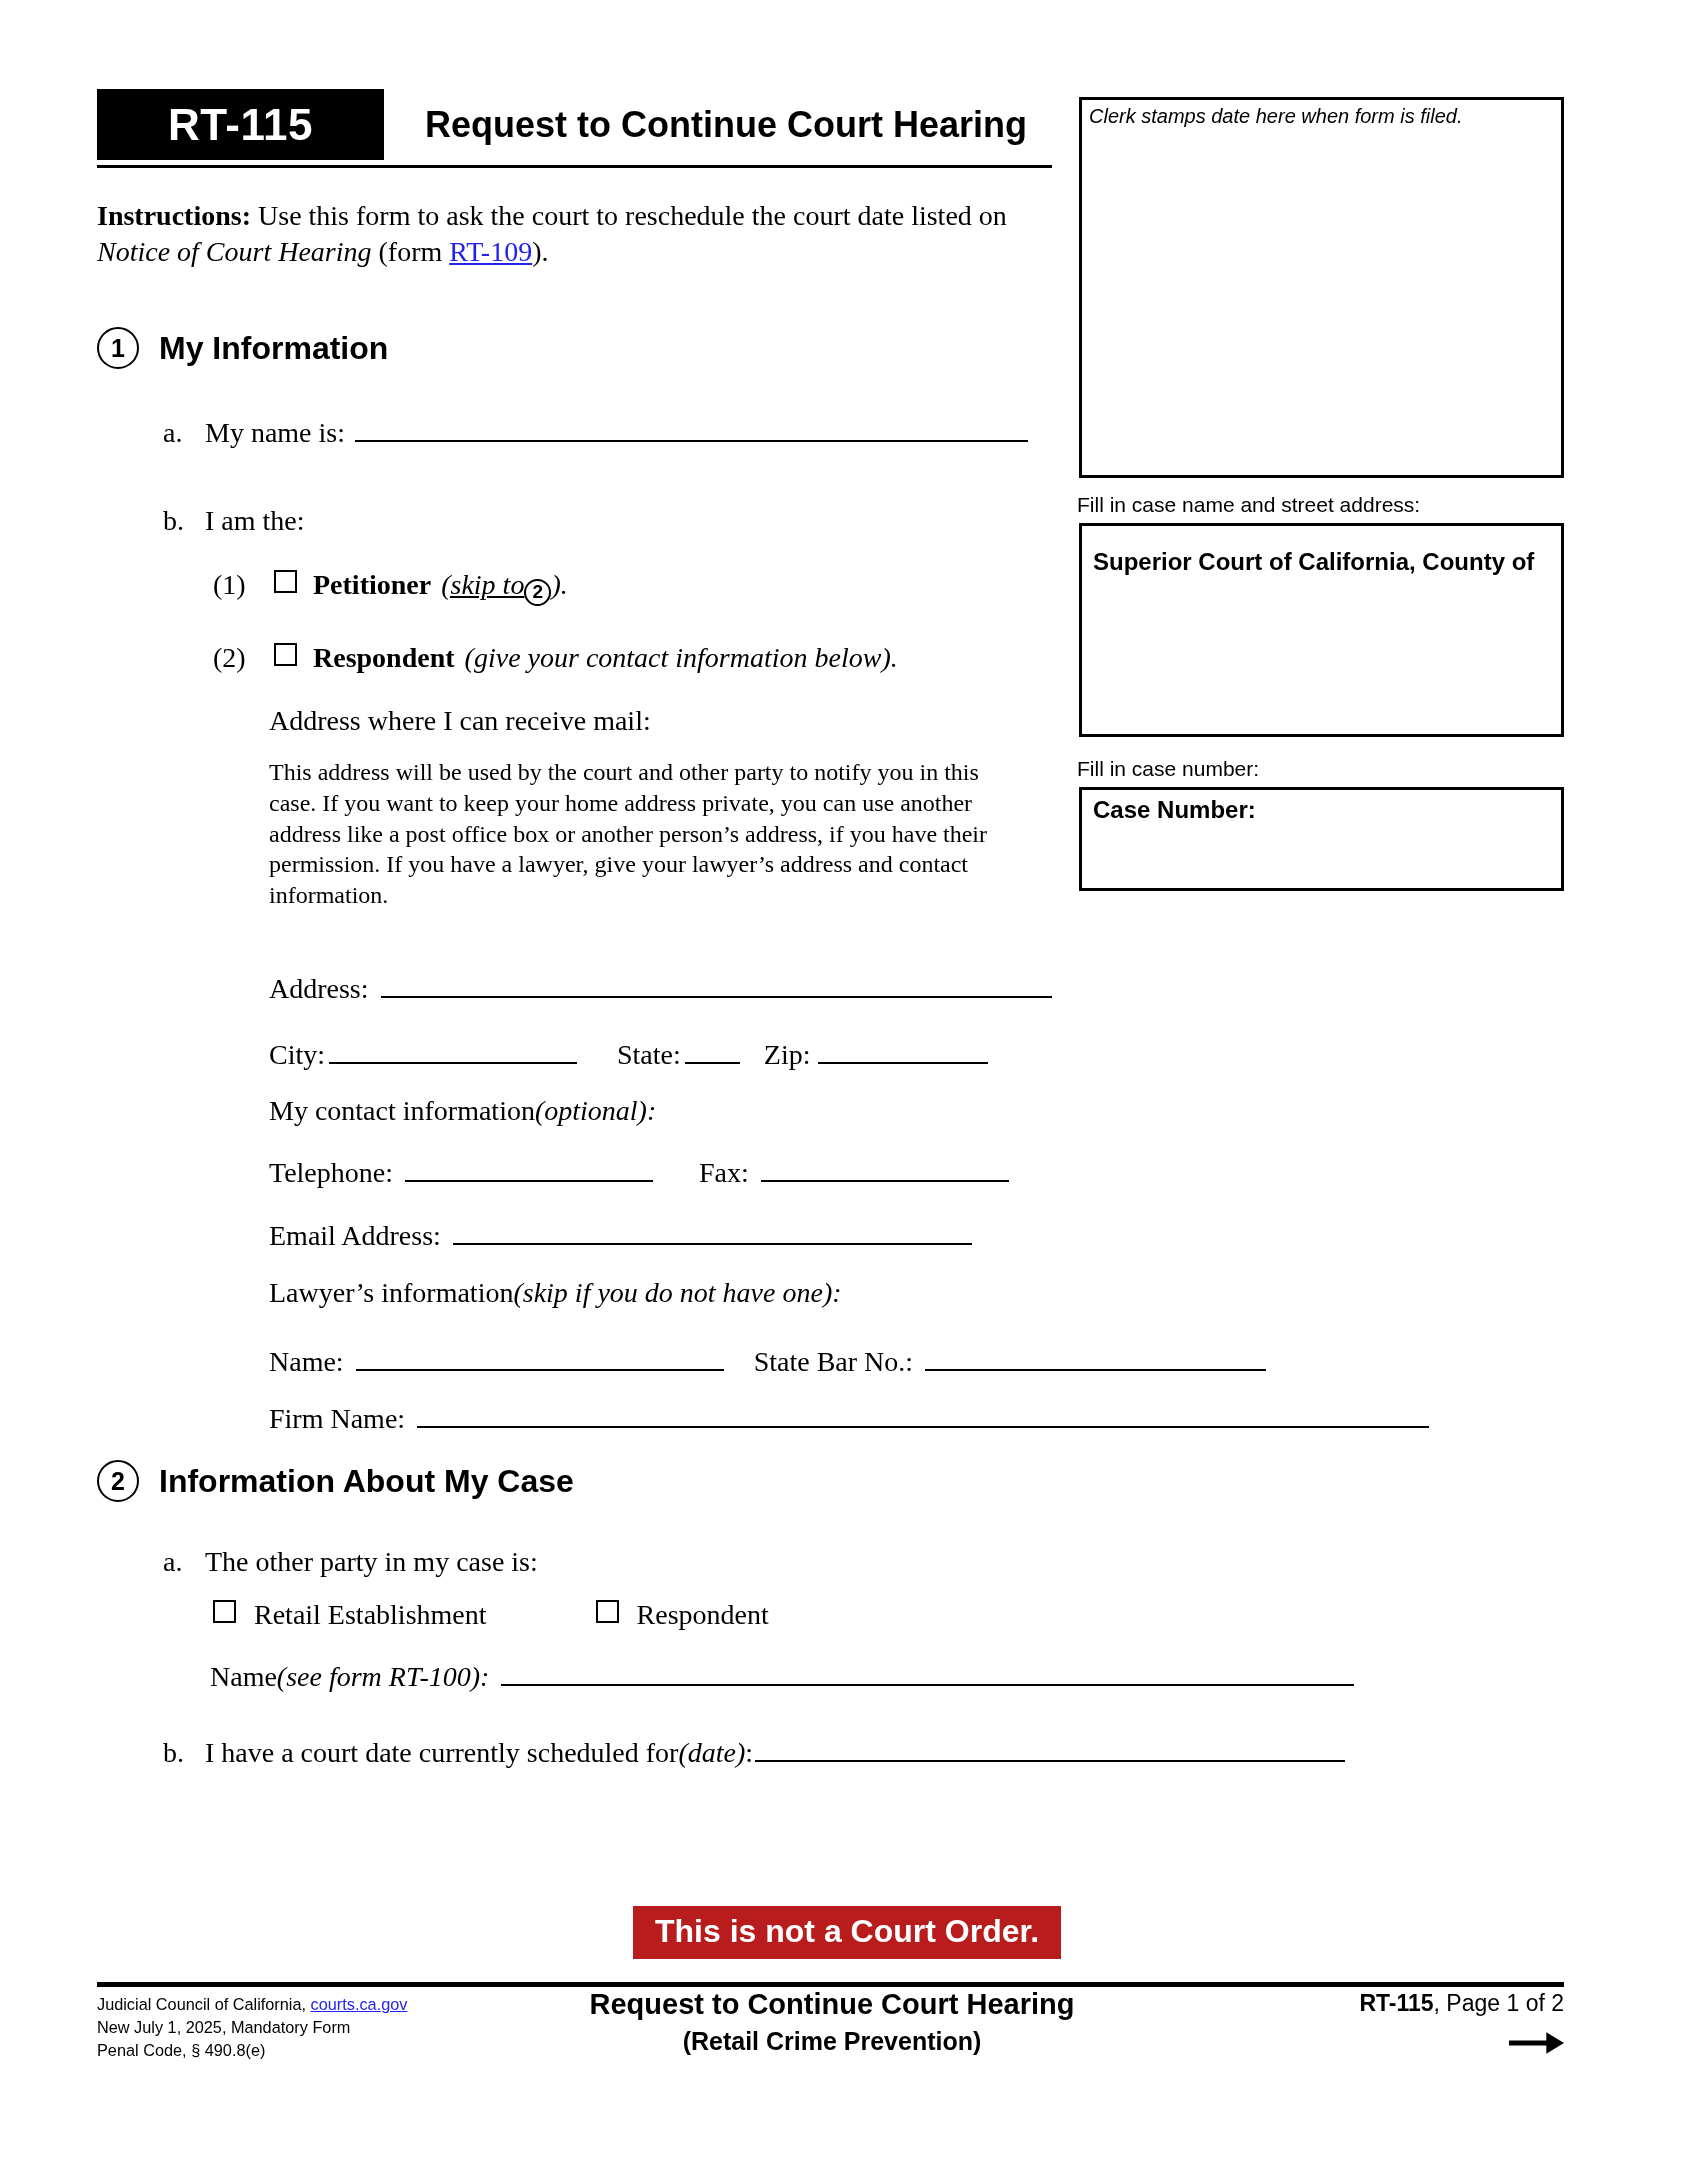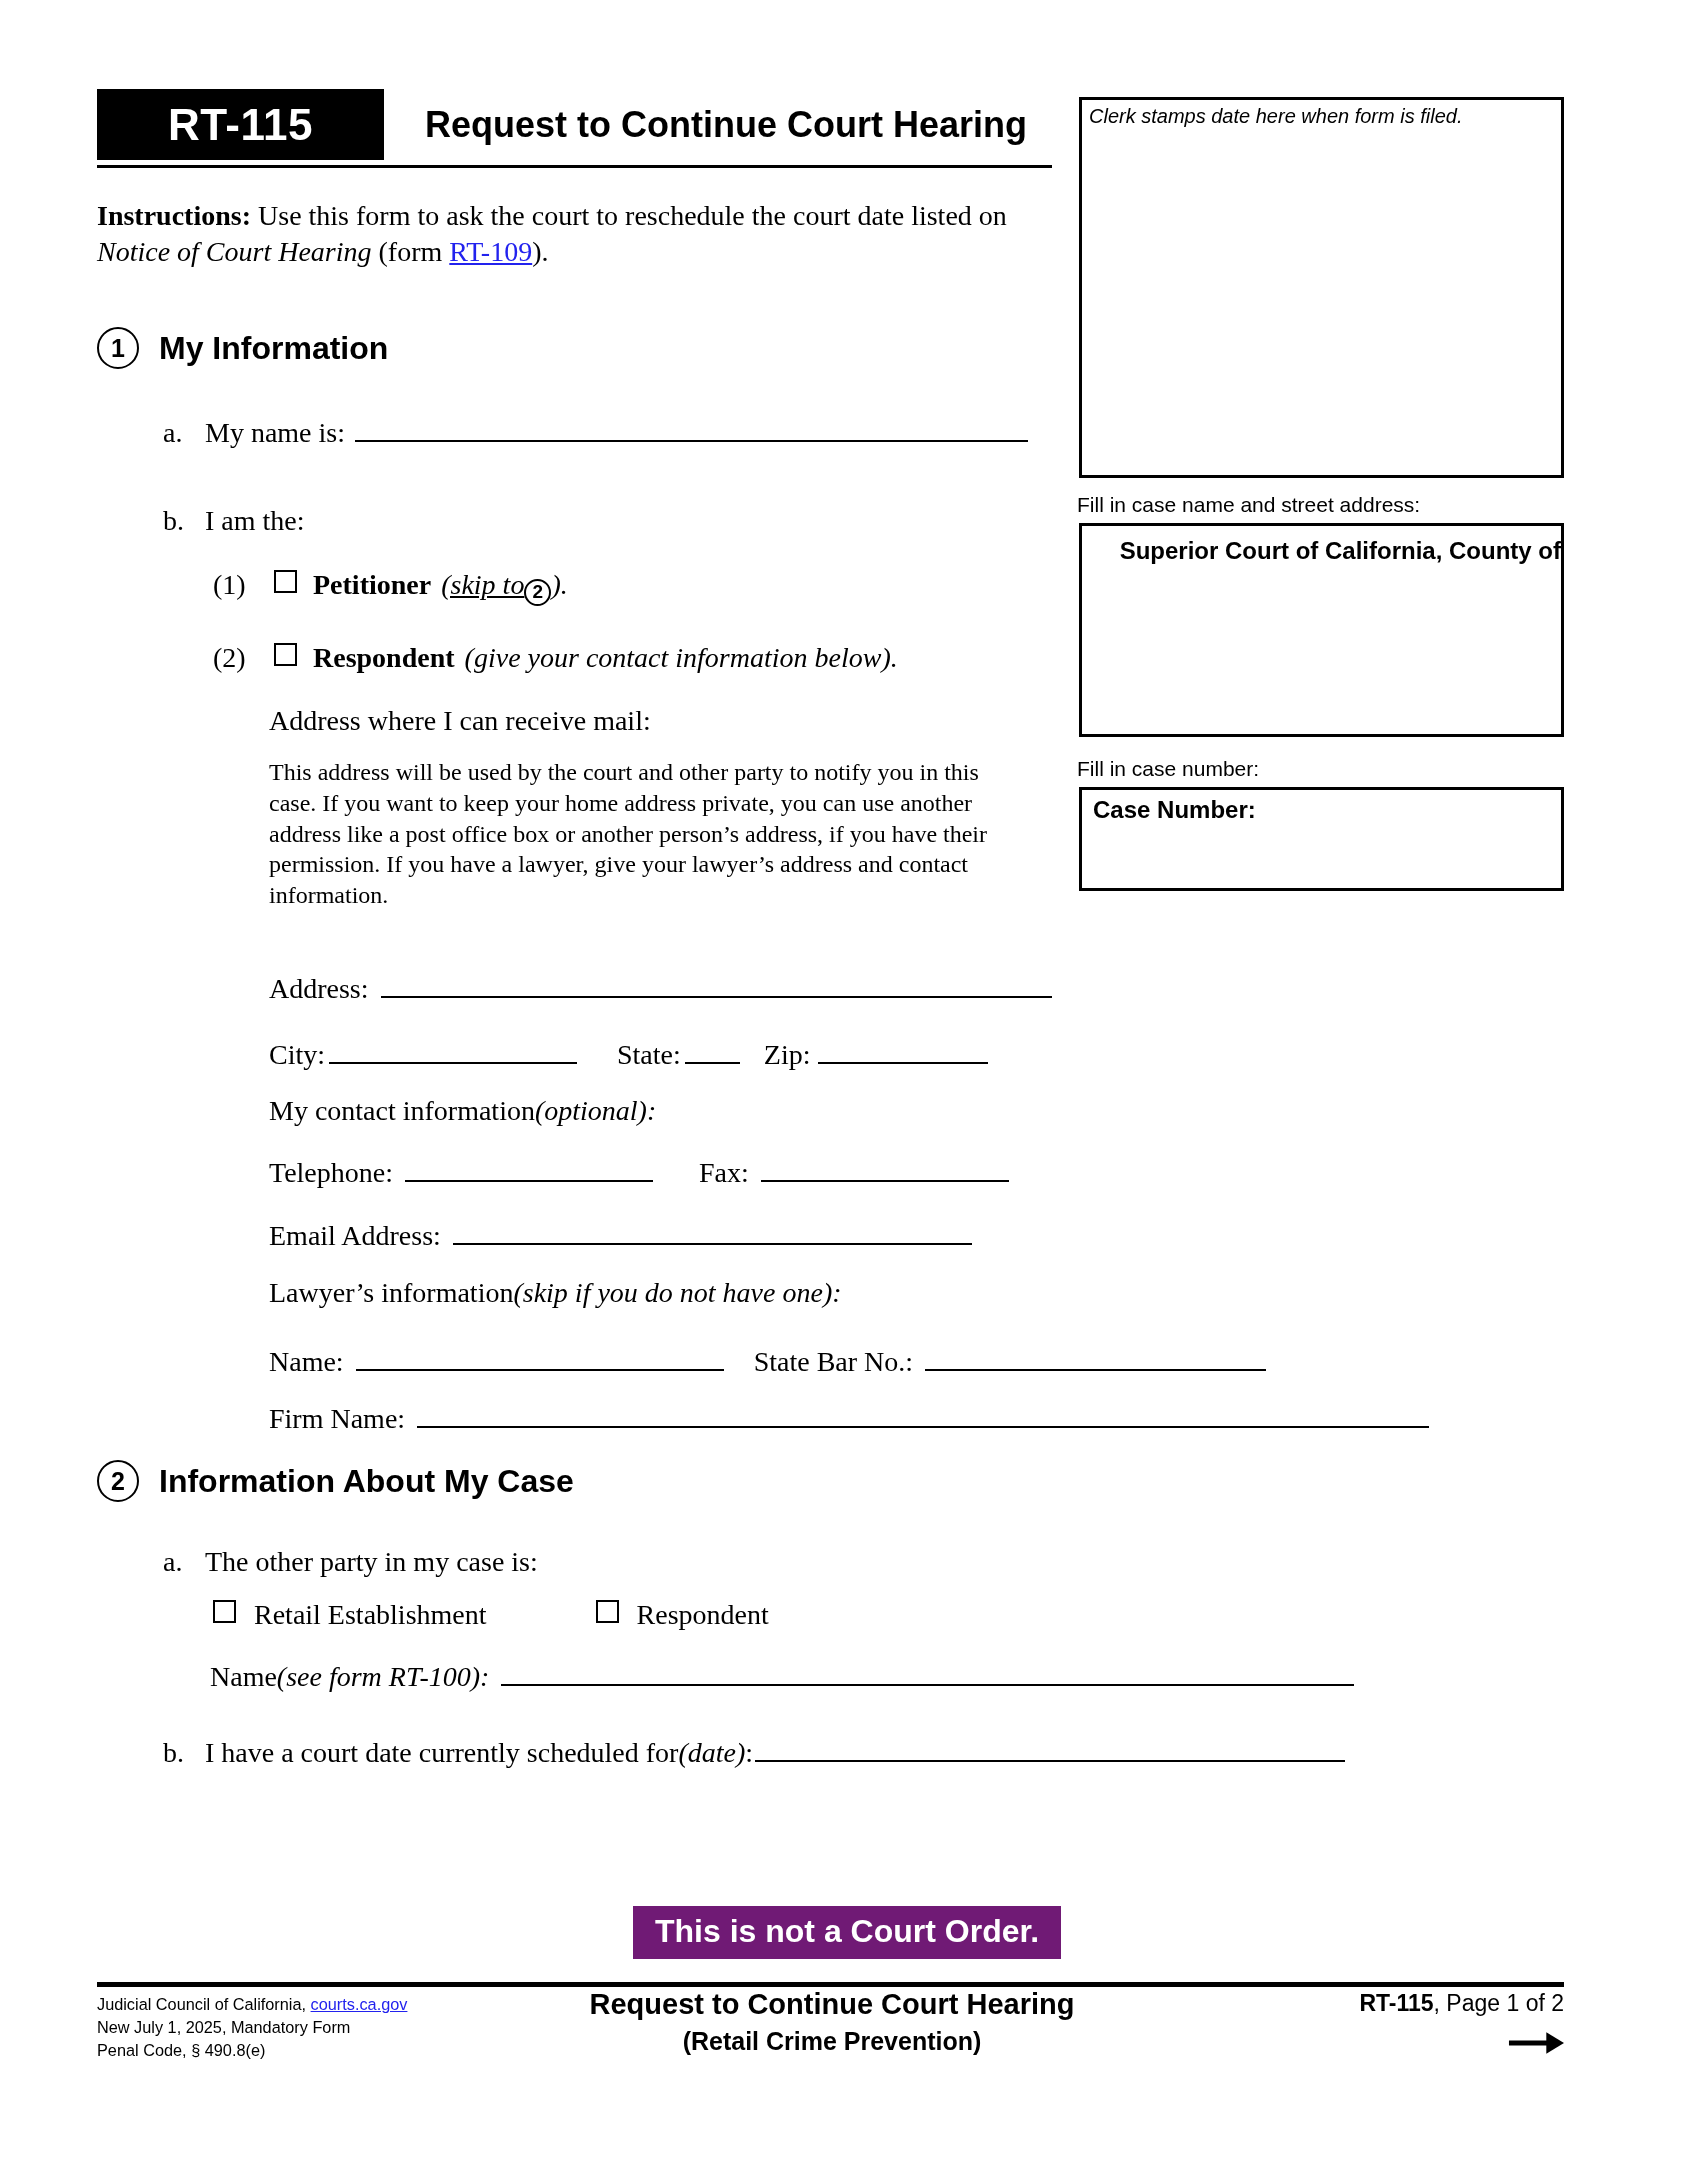--- a/index.html
+++ b/index.html
@@ -111,23 +111,22 @@
     top: 523px;
     width: 485px;
     height: 214px;
     border: 3px solid #000;
     box-sizing: border-box;
   }
   .court-box .ttl {
     font-family: "Liberation Sans", "DejaVu Sans", sans-serif;
     font-weight: bold;
     font-size: 24px;
-    padding: 11px 0 0 11px;
-    white-space: nowrap;
-    text-align: right;
+    padding: 22px 0 0 11px;
+    white-space: nowrap;
   }
   .case-box {
     position: absolute;
     left: 1079px;
     top: 787px;
     width: 485px;
     height: 104px;
     border: 3px solid #000;
     box-sizing: border-box;
   }
@@ -226,21 +225,21 @@
     position: absolute;
     font-size: 24px;
     line-height: 1.285;
   }
 
   
   .not-order {
     position: absolute;
     left: 633px;
     top: 1906px;
-    background: #701a75;
+    background: #b91c1c;
     color: #fff;
     font-family: "Liberation Sans", "DejaVu Sans", sans-serif;
     font-weight: bold;
     font-size: 32px;
     padding: 7px 22px 9px 22px;
     white-space: nowrap;
   }
   .foot-rule {
     position: absolute;
     left: 97px;

